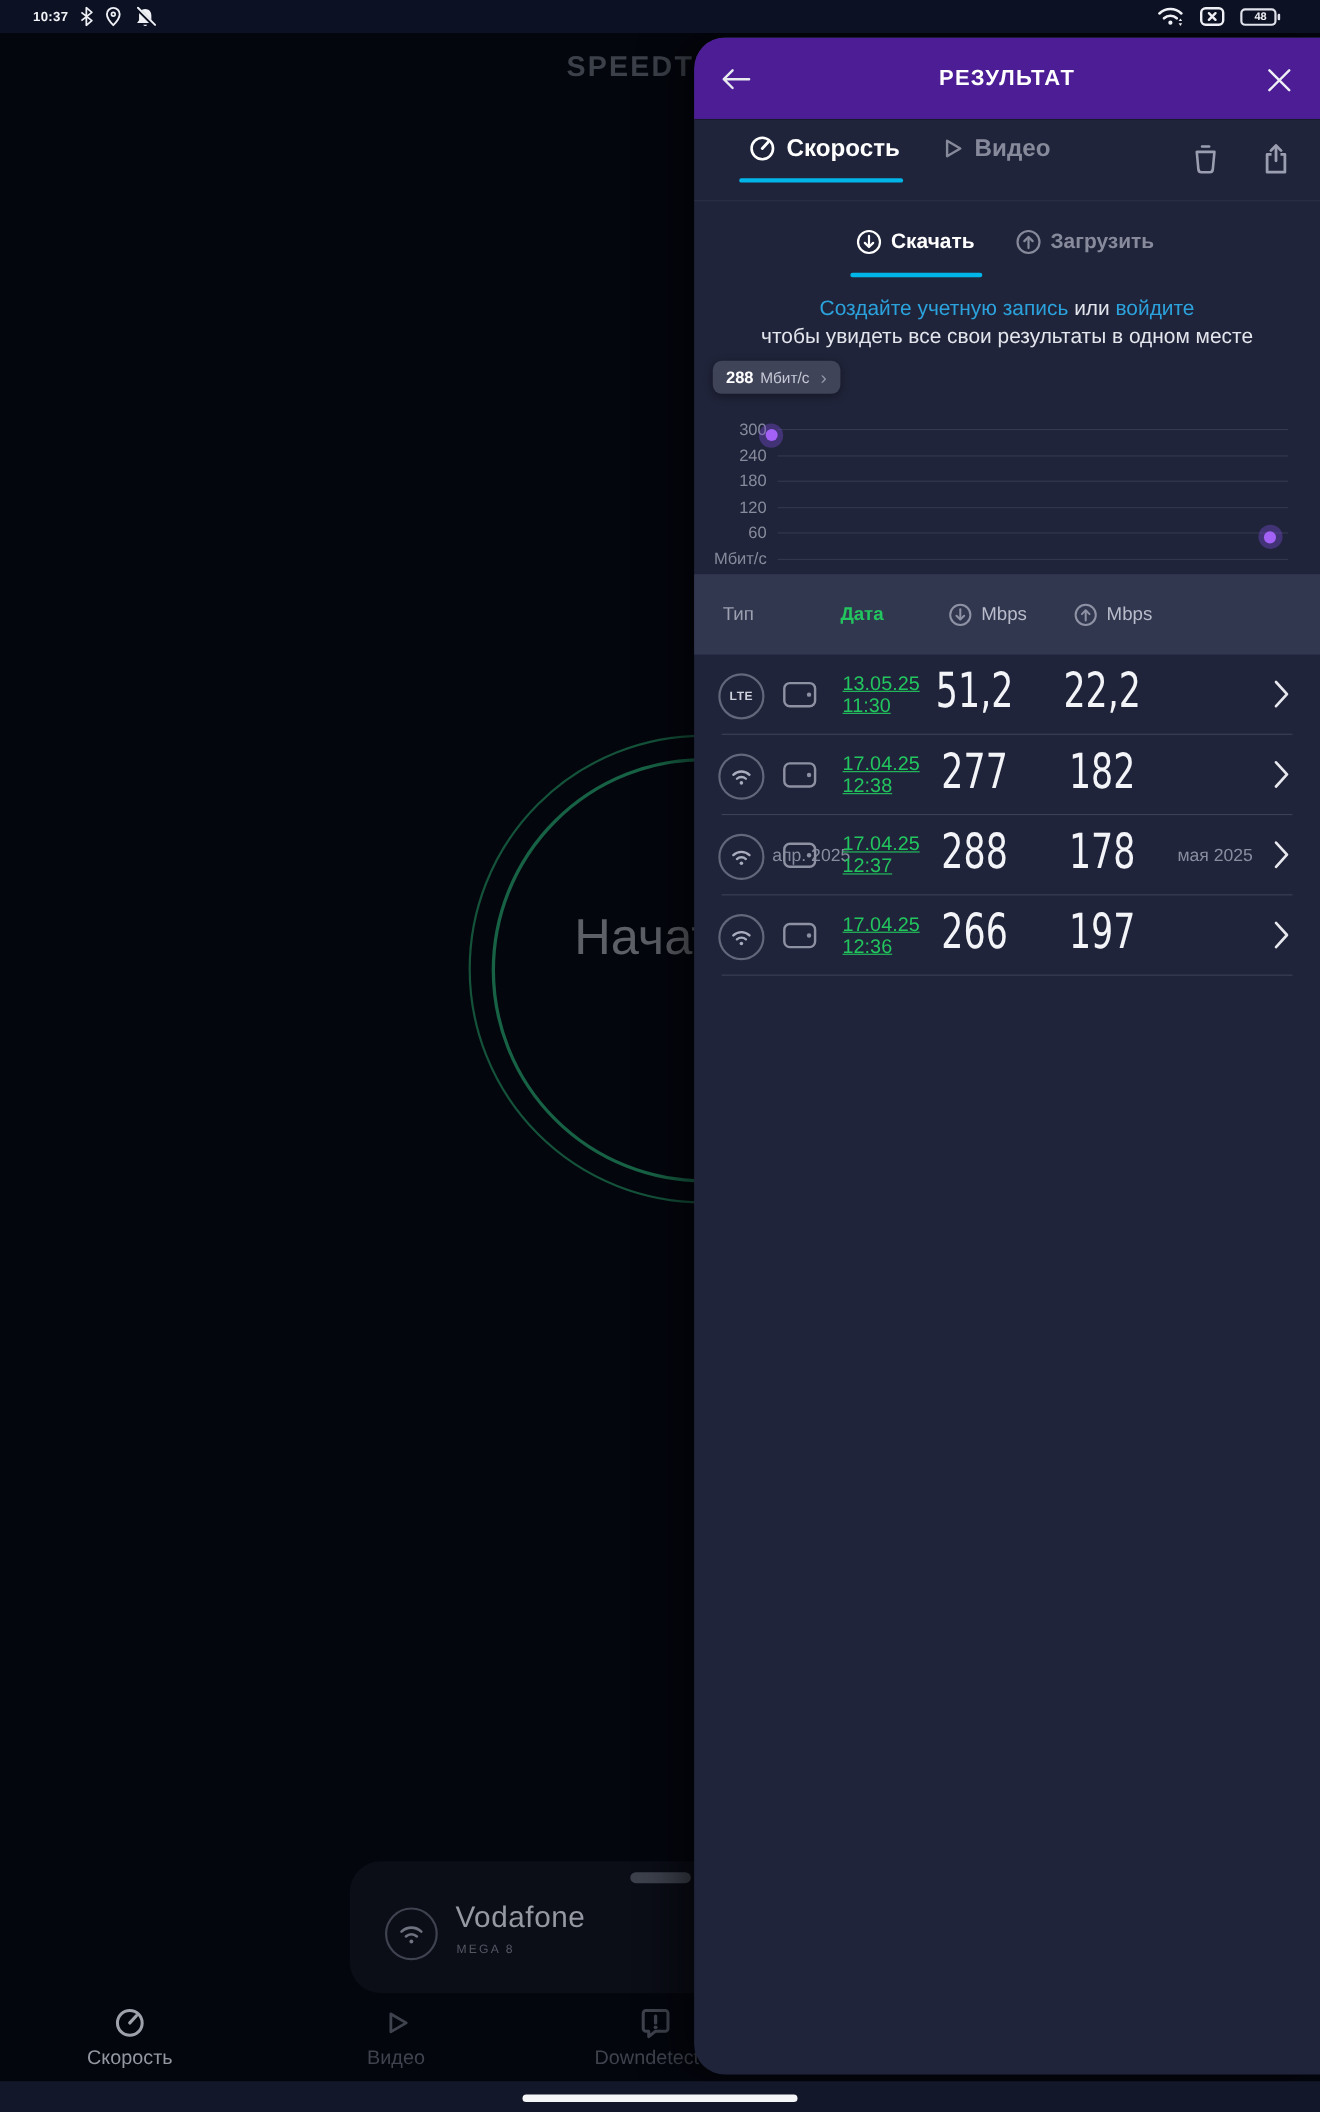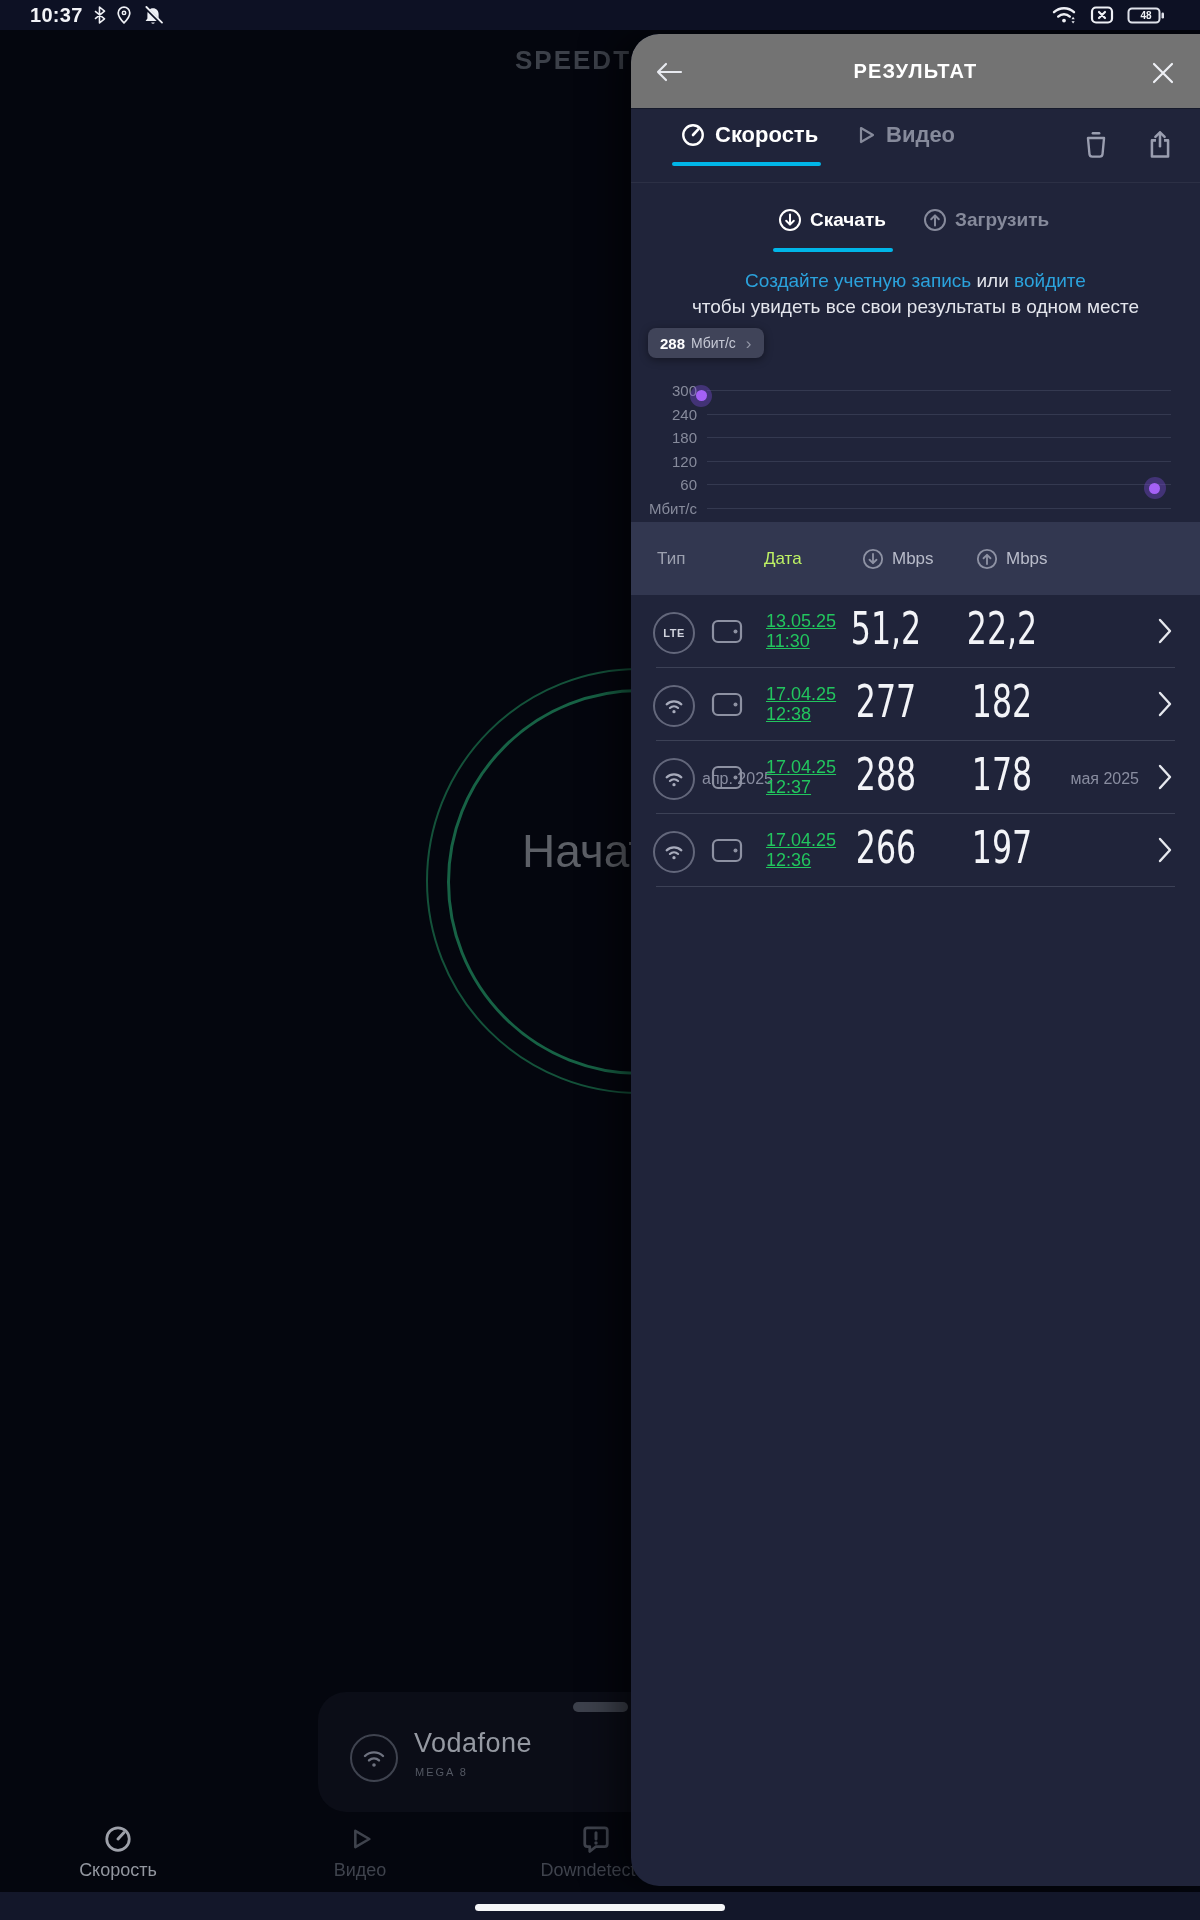--- a/index.html
+++ b/index.html
@@ -1,21 +1,21 @@
 <!DOCTYPE html>
 <html><head>
 <meta charset="utf-8">
 <style>
   html,body{margin:0;padding:0;background:#000;}
   .screen{position:relative;width:1200px;height:1920px;background:#04060e;overflow:hidden;
           font-family:"Liberation Sans",sans-serif;-webkit-font-smoothing:antialiased;}
   
   .statusbar{position:absolute;left:0;top:0;width:1200px;height:30px;background:#0d1124;z-index:50;}
   .sb-left{position:absolute;left:30px;top:0;height:30px;display:flex;align-items:center;gap:10px;color:#f2f3f7;}
-  .sb-time{font-size:20px;font-weight:700;letter-spacing:.3px;text-align:right;}
+  .sb-time{font-size:12px;font-weight:700;letter-spacing:.3px;text-align:right;}
   .sb-right{position:absolute;right:36px;top:0;height:30px;display:flex;align-items:center;gap:13px;}
   .sb-ic{display:block;}
   
   .appbg{position:absolute;inset:0;background:#04060e;}
   .bg-logo{position:absolute;left:506px;top:44px;width:125px;height:32px;overflow:hidden;display:flex;align-items:center;gap:9px;}
   .bg-logo-text{font-size:26px;font-weight:700;letter-spacing:2px;color:#3c4049;white-space:nowrap;}
   .ring{position:absolute;border-radius:50%;}
   .ring-outer{left:426px;top:668px;width:422px;height:422px;border:2px solid #14523a;}
   .ring-inner{left:447px;top:689px;width:380px;height:380px;border:3px solid #176245;}
   .start-label{position:absolute;left:522px;top:824px;font-size:46px;font-weight:500;color:#5d6067;white-space:nowrap;}
@@ -28,21 +28,21 @@
   .bnav{position:absolute;left:0;top:1824px;width:1200px;height:64px;}
   .bnav-item{position:absolute;top:0;display:flex;flex-direction:column;align-items:center;gap:6px;}
   .bnav-label{font-size:18px;}
   .bnav-active .bnav-label{color:#9397a0;}
   .bnav-dim .bnav-label{color:#3f434d;}
   .bottom-strip{position:absolute;left:0;top:1892px;width:1200px;height:28px;background:#13172a;z-index:60;}
   .home-bar{position:absolute;left:475px;top:1904px;width:250px;height:7px;border-radius:4px;background:#f5f6f8;z-index:61;}
   
   .panel{position:absolute;left:631px;top:34px;width:569px;height:1852px;background:#20243a;
          border-radius:28px 0 0 28px;z-index:40;box-shadow:-14px 0 36px rgba(0,0,0,.55);overflow:hidden;}
-  .p-header{position:absolute;left:0;top:0;width:569px;height:74px;background:#737373;border-bottom:1px solid #161a2b;border-radius:28px 0 0 0;text-align:right;}
+  .p-header{position:absolute;left:0;top:0;width:569px;height:74px;background:#4c1d95;border-bottom:1px solid #161a2b;border-radius:28px 0 0 0;text-align:right;}
   .p-title{position:absolute;left:0;top:0;width:100%;height:74px;display:flex;align-items:center;justify-content:center;
            color:#fff;font-size:20px;font-weight:700;letter-spacing:1.2px;}
   .back-btn{position:absolute;left:18px;top:22px;width:40px;height:32px;display:flex;align-items:center;justify-content:center;}
   .close-btn{position:absolute;right:20px;top:24px;width:34px;height:30px;display:flex;align-items:center;justify-content:center;}
   .tabsrow{position:absolute;left:0;top:74px;width:569px;height:74px;border-bottom:1px solid #2c3045;}
   .tab{position:absolute;top:14px;display:flex;align-items:center;gap:9px;font-size:22px;font-weight:700;}
   .tab-speed{left:49px;color:#fff;}
   .tab-video{left:222px;color:#868a9b;}
   .tab-underline{position:absolute;left:41px;top:54px;width:149px;height:4px;border-radius:2px;background:#00b6e8;}
   .icon-btn{position:absolute;top:18px;width:34px;height:38px;display:flex;align-items:center;justify-content:center;}
@@ -67,21 +67,21 @@
   .month-l{left:71px;} .month-r{left:360px;width:148px;text-align:right;}
   .tooltip{position:absolute;left:17px;top:8px;height:30px;padding:0 12px;border-radius:8px;background:#404459;
            display:flex;align-items:center;gap:6px;box-shadow:0 2px 8px rgba(0,0,0,.4);}
   .tt-val{font-size:15px;font-weight:700;color:#fff;}
   .tt-unit{font-size:14px;color:#c6c9d5;}
   .tt-chev{font-size:17px;color:#9296a6;margin-left:4px;line-height:1;}
   
   .thead{position:absolute;left:0;top:488px;width:569px;height:73px;background:#323750;display:flex;align-items:center;}
   .th{position:absolute;font-size:17px;}
   .th-type{left:26px;color:#9ca0af;}
-  .th-date{left:133px;color:#bef264;font-weight:400;}
+  .th-date{left:133px;color:#22c55e;font-weight:700;}
   .th-down{left:231px;display:flex;align-items:center;gap:8px;color:#b9bcca;}
   .th-up{left:345px;display:flex;align-items:center;gap:8px;color:#b9bcca;}
   .tbody{position:absolute;left:0;top:561px;width:569px;}
   .trow{position:relative;width:569px;height:73px;}
   .trow::after{content:"";position:absolute;left:25px;right:25px;bottom:0;height:1px;background:#3c4156;}
   .ticon{position:absolute;left:22px;top:17px;width:38px;height:38px;border:2px solid #63677b;border-radius:50%;
          display:flex;align-items:center;justify-content:center;}
   .lte-txt{font-size:11px;font-weight:700;color:#cfd2dc;letter-spacing:.5px;}
   .devicon{position:absolute;left:80px;top:24px;}
   .dtcell{position:absolute;left:135px;top:16px;font-size:18px;color:#22c55e;line-height:20px;text-decoration:underline;}

